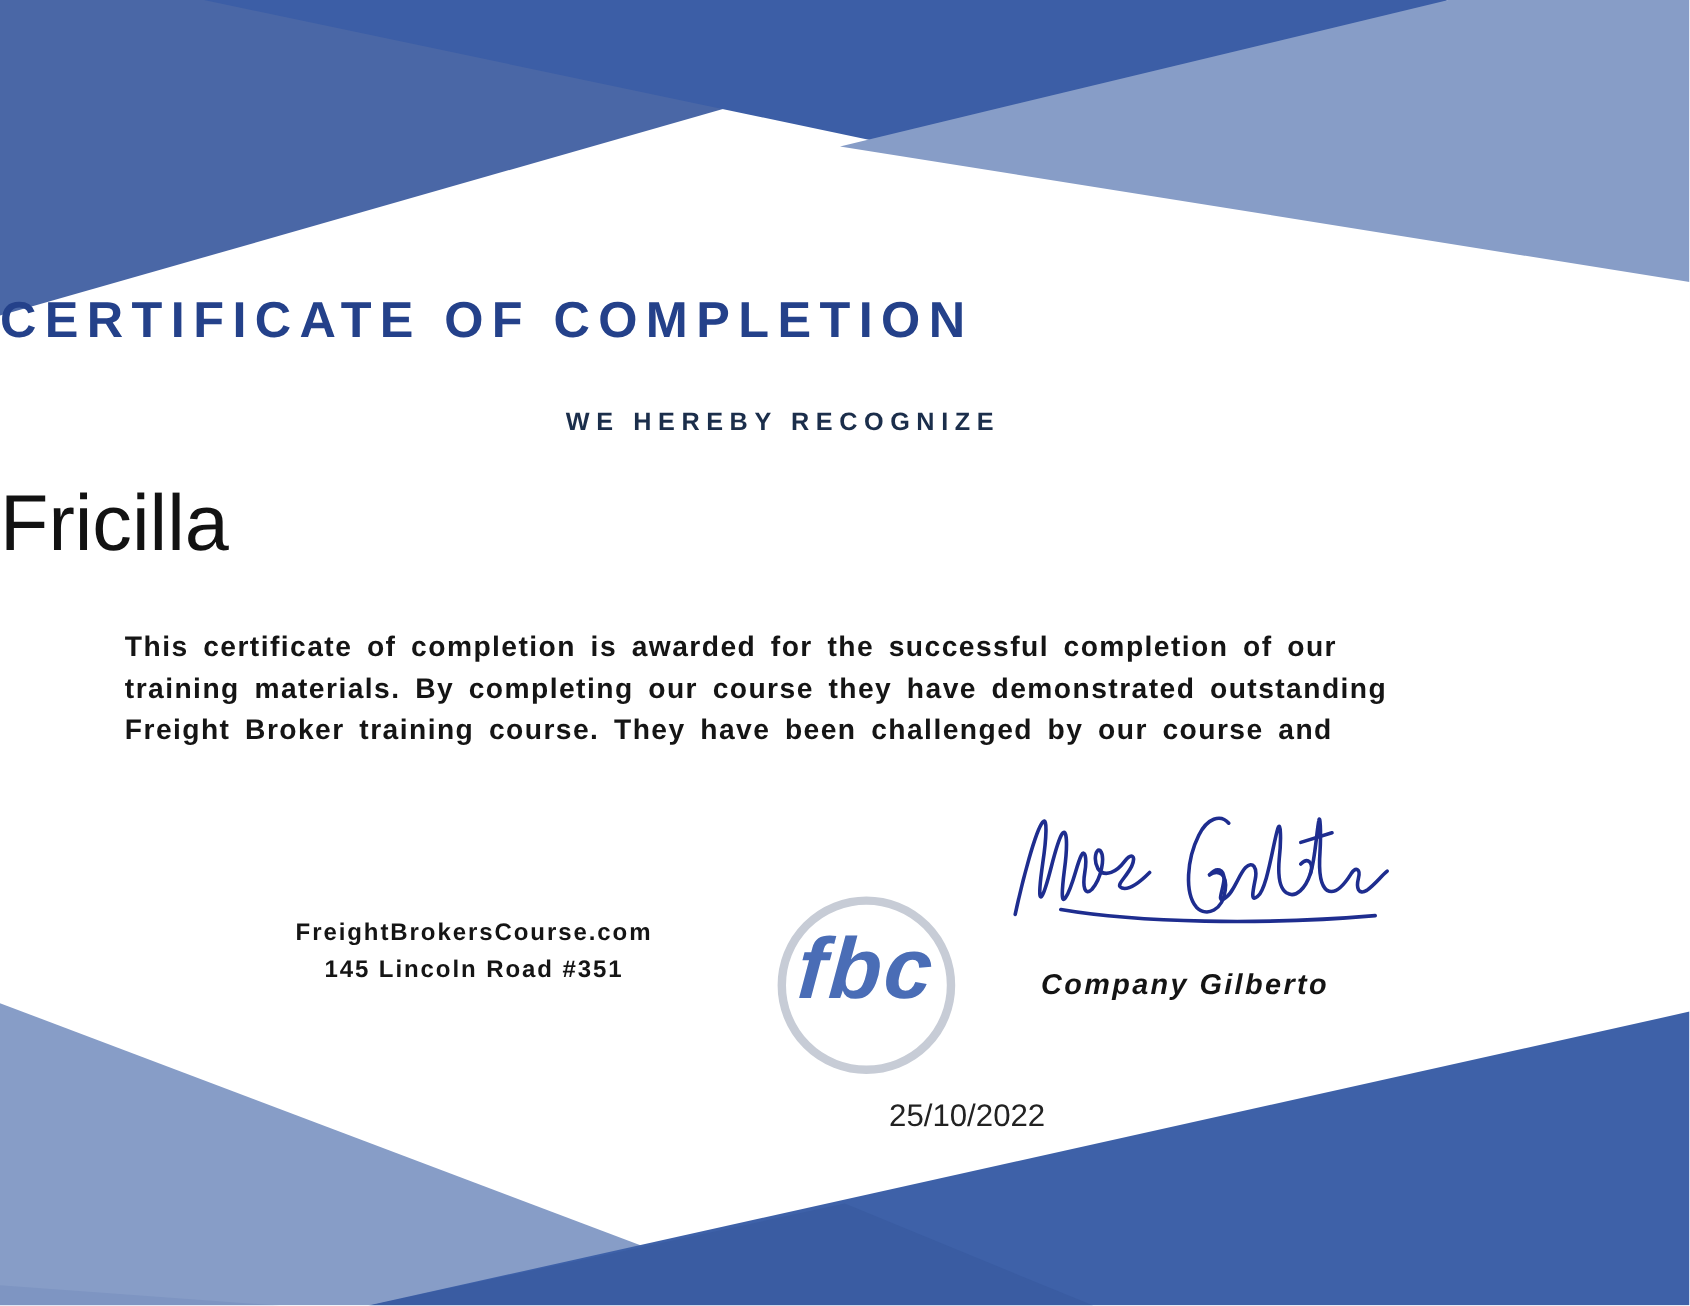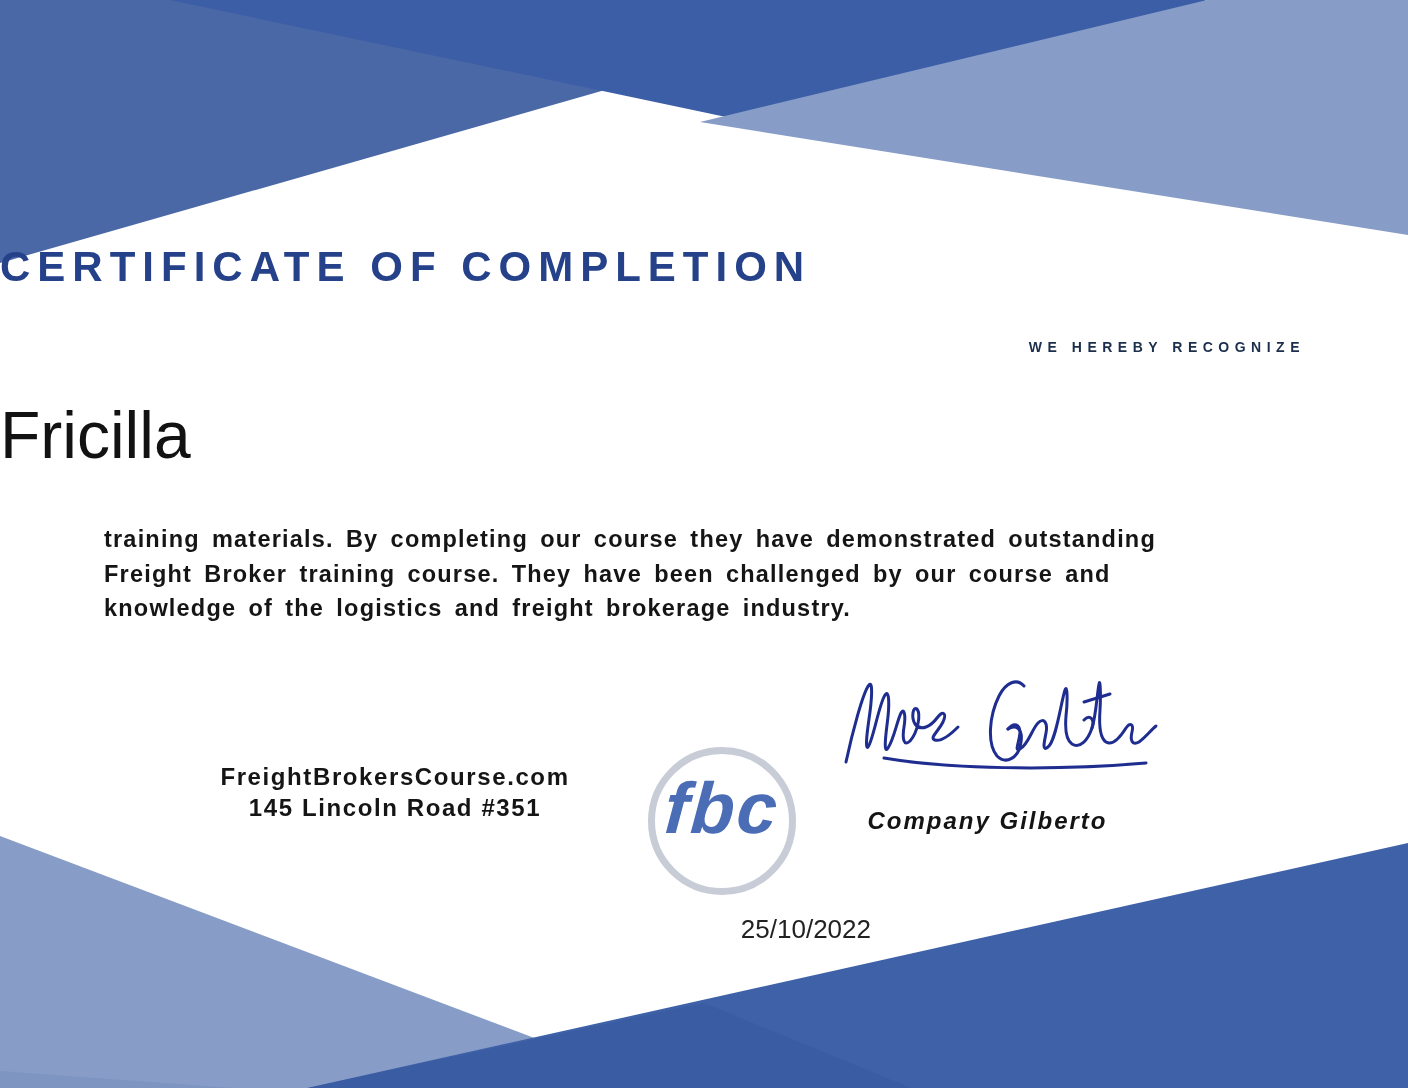--- a/index.html
+++ b/index.html
@@ -7,35 +7,35 @@
     position:relative;width:1408px;height:1088px;background:#ffffff;overflow:hidden;
     font-family:"Liberation Sans",sans-serif;
   }
   .bg-svg{position:absolute;left:0;top:0;width:1408px;height:1088px;display:block;}
   .abs{position:absolute;}
   .title{
     left:0;top:244px;width:1408px;
     font-size:42px;font-weight:bold;letter-spacing:7px;color:#24418a;line-height:1.1;
   }
   .subtitle{
-    left:0;top:340px;width:1305px;text-align:right;
-    font-size:14px;font-weight:bold;letter-spacing:5.5px;color:#1b2e4b;line-height:1.1;
+    left:0;top:340px;width:1305px;text-align:center;
+    font-size:21px;font-weight:bold;letter-spacing:5.5px;color:#1b2e4b;line-height:1.1;
   }
   .recipient{
     left:0;top:402px;width:1408px;text-align:left;
     font-size:66px;font-weight:400;color:#121212;line-height:1.0;
   }
   .body-text{
     left:104px;top:522px;width:1240px;
     font-size:23.5px;font-weight:bold;color:#151515;
     letter-spacing:1.2px;word-spacing:4.5px;line-height:34.5px;
   }
   .issuer{
     left:155px;top:762px;width:480px;text-align:center;
-    font-size:24px;font-weight:bold;color:#151515;
+    font-size:20px;font-weight:bold;color:#151515;
     letter-spacing:1.6px;line-height:30.5px;
   }
   .logo-circle{
     left:648px;top:747px;width:148px;height:148px;box-sizing:border-box;
     border:7px solid #c7ccd6;border-radius:50%;background:#ffffff;
     display:flex;align-items:center;justify-content:center;
   }
   .logo-text{
     font-size:72px;font-weight:bold;font-style:italic;color:#4a6db6;
     letter-spacing:2px;transform:translateY(-13px) skewX(-4deg);line-height:1;
@@ -77,23 +77,23 @@
     <polygon points="307,1088 704,1003 911,1088" fill="#3a5ca2"></polygon>
   </svg>
 
   <div class="abs title">CERTIFICATE OF COMPLETION</div>
 
   <div class="abs subtitle">WE HEREBY RECOGNIZE</div>
 
   <div class="abs recipient">Fricilla</div>
 
   <div class="abs body-text">
+    <div>This certificate of completion is awarded for the successful completion of our</div>
     <div>training materials. By completing our course they have demonstrated outstanding</div>
     <div>Freight Broker training course. They have been challenged by our course and</div>
-    <div>knowledge of the logistics and freight brokerage industry.</div>
   </div>
 
   <div class="abs issuer">
     <div>FreightBrokersCourse.com</div>
     <div>145 Lincoln Road #351</div>
   </div>
 
   <div class="abs logo-circle">
     <span class="logo-text">fbc</span>
   </div>

